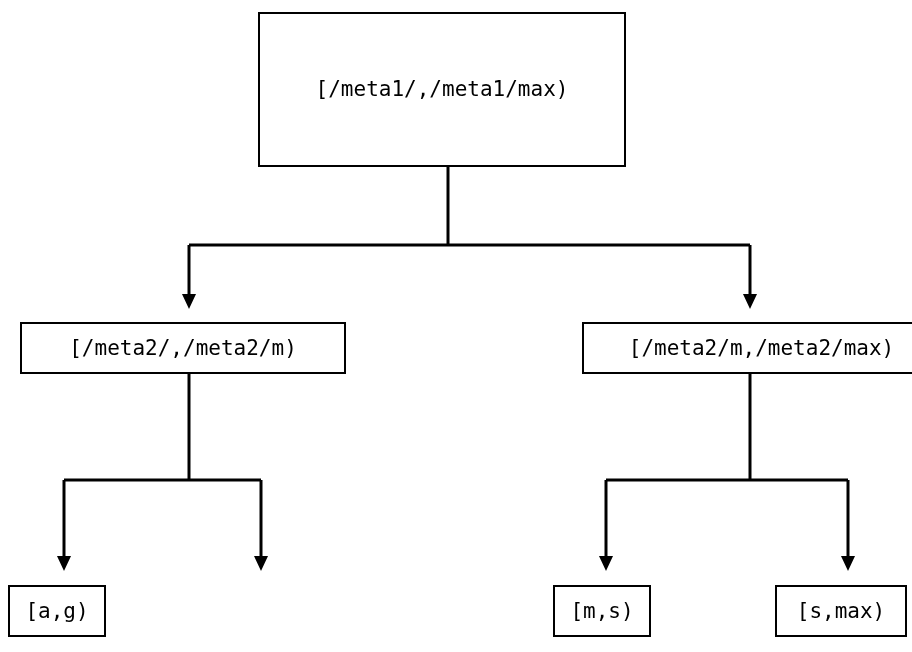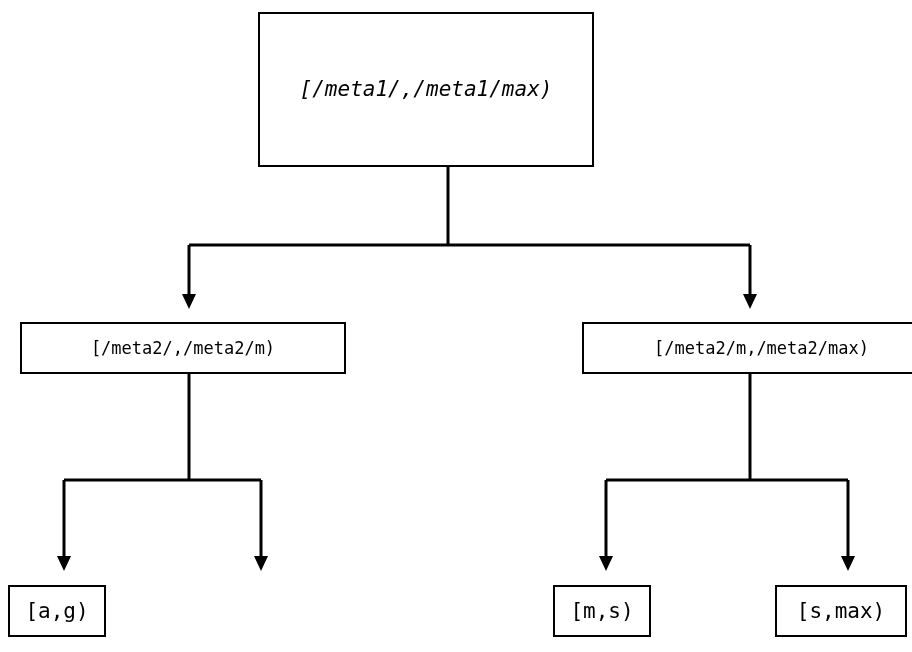--- a/index.html
+++ b/index.html
@@ -34,21 +34,21 @@
     justify-content: center;
     color: #000000;
     white-space: pre;
   }
   .node-label {
     display: block;
     line-height: 1;
     letter-spacing: 0px;
   }
   .level-root   { font-size: 21px; }
-  .level-mid    { font-size: 17px; }
+  .level-mid    { font-size: 21px; }
   .level-leaf   { font-size: 21px; }
 </style>
 </head>
 <body>
 
 <div id="diagram-root">
 
   <svg id="edge-layer" viewBox="0 0 912 652" width="912" height="652" xmlns="http://www.w3.org/2000/svg">
 
     <g fill="none" stroke="#000000" stroke-width="3">
@@ -72,21 +72,21 @@
     <g fill="none" stroke="#000000" stroke-width="3">
       <path d="M 750 374 L 750 480"></path>
       <path d="M 606 480 L 848 480"></path>
       <path d="M 606 480 L 606 556"></path>
       <path d="M 848 480 L 848 556"></path>
     </g>
     <polygon points="599,556 613,556 606,571" fill="#000000"></polygon>
     <polygon points="841,556 855,556 848,571" fill="#000000"></polygon>
   </svg>
 
-  <div class="node-box level-root" style="left:258px; top:12px; width:336px; height:155px;font-style:italic;">
+  <div class="node-box level-root" style="left:258px; top:12px; width:368px; height:155px;">
     <span class="node-label">[/meta1/,/meta1/max)</span>
   </div>
 
   <div class="node-box level-mid" style="left:20px; top:322px; width:326px; height:52px;">
     <span class="node-label">[/meta2/,/meta2/m)</span>
   </div>
 
   <div class="node-box level-mid" style="left:582px; top:322px; width:359px; height:52px;">
     <span class="node-label">[/meta2/m,/meta2/max)</span>
   </div>

